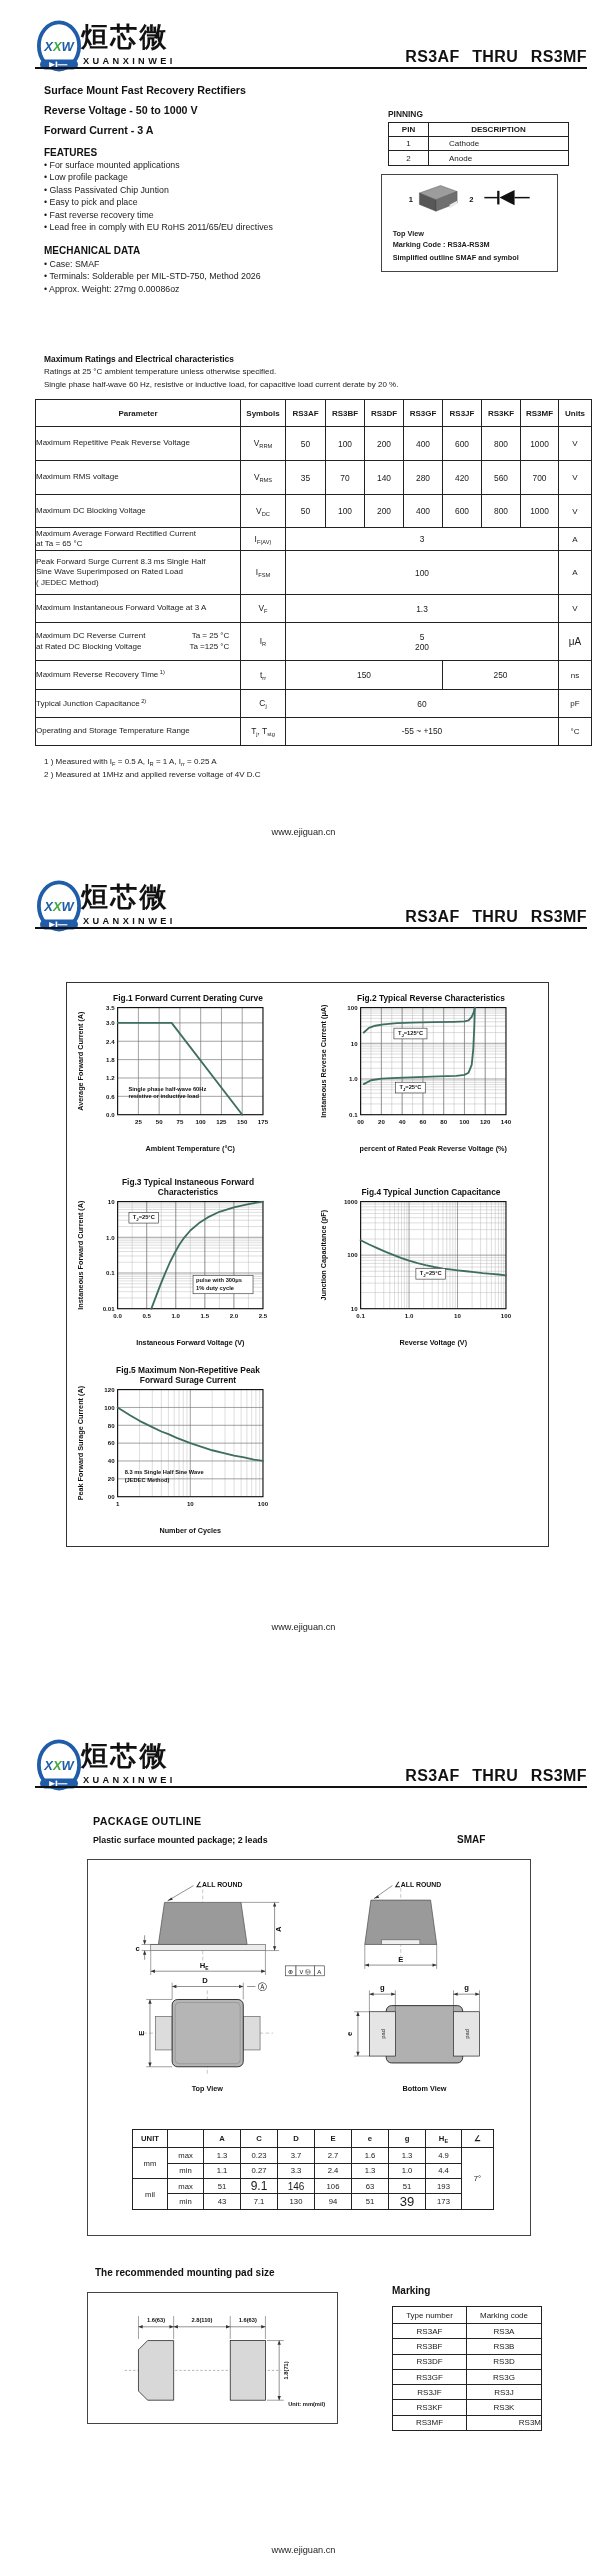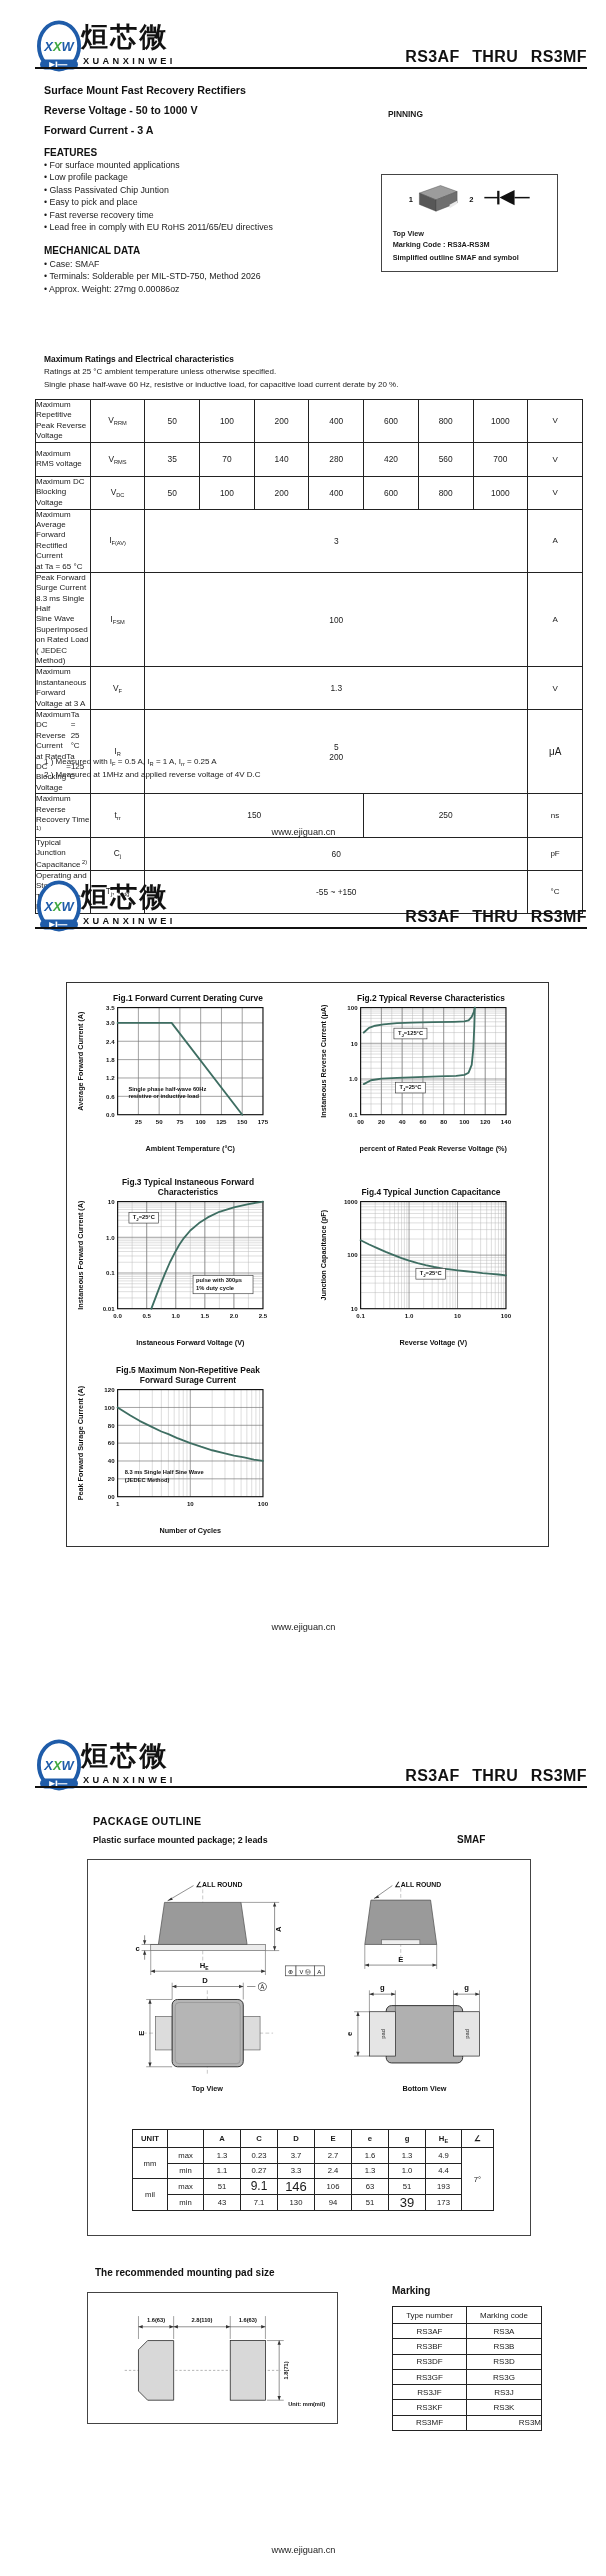--- a/index.html
+++ b/index.html
@@ -55,20 +55,36 @@
     <div class="logo-en">XUANXINWEI</div>
     <div class="part-title">RS3AF THRU RS3MF</div>
     <div class="rule"></div>
   </div>
 
   <div class="abs prodline" style="top:84px">Surface Mount Fast Recovery Rectifiers</div>
   <div class="abs prodline" style="top:104px">Reverse Voltage - 50 to 1000 V</div>
   <div class="abs prodline" style="top:124px">Forward Current - 3 A</div>
 
   <div class="abs" style="left:388px;top:109px;font-size:8.4px;font-weight:bold">PINNING</div>
+  <table class="abs dstable" style="left:388px;top:122px;width:178px">
+      <tbody>
+        <tr style="height: 13.8px;">
+          <td class="hd" style="width: 39px;">PIN</td>
+          <td class="hd" style="width: 139px;">DESCRIPTION</td>
+        </tr>
+        <tr style="height: 14.5px;">
+          <td style="font-size: 8px; text-align: center;">1</td>
+          <td style="font-size: 8px; padding-left: 20px;">Cathode</td>
+        </tr>
+        <tr style="height: 14.5px;">
+          <td style="font-size: 8px; text-align: center;">2</td>
+          <td style="font-size: 8px; padding-left: 20px;">Anode</td>
+        </tr>
+      </tbody>
+    </table>
 
   <div class="abs outbox" style="left:381px;top:174px;width:175px;height:96px">
     <svg width="161" height="34" viewBox="0 0 210 45" class="abs" style="left:9.2px;top:6.1px">
       <text x="22" y="28" font-size="10" font-weight="bold" fill="#111">1</text>
       <polygon points="36,16 64,6 86,14 58,25" fill="#9c9c9c" stroke="#555" stroke-width="0.6"></polygon>
       <polygon points="36,16 58,25 58,40 36,31" fill="#575757" stroke="#444" stroke-width="0.5"></polygon>
       <polygon points="58,25 86,14 86,29 58,40" fill="#6f6f6f" stroke="#444" stroke-width="0.5"></polygon>
       <polygon points="76,31.5 86,26 86,30 76,36" fill="#e9e9e9"></polygon>
       <text x="102" y="28" font-size="10" font-weight="bold" fill="#111">2</text>
       <g stroke="#111">
@@ -98,20 +114,32 @@
       <div class="abs bullet" style="top: 259px;">Case: SMAF</div>
       <div class="abs bullet" style="top: 271px;">Terminals: Solderable per MIL-STD-750, Method 2026</div>
       <div class="abs bullet" style="top: 284px;">Approx. Weight: 27mg 0.00086oz</div>
     </div>
 
   <div class="abs smallhead" style="top:354px">Maximum Ratings and Electrical characteristics</div>
   <div class="abs cond" style="top:367px">Ratings at 25 °C ambient temperature unless otherwise specified.</div>
   <div class="abs cond" style="top:380px">Single phase half-wave 60 Hz, resistive or inductive load, for capacitive load current derate by 20 %.</div>
   <table class="abs dstable" style="left:35px;top:399px;width:548px">
       <tbody>
+        <tr style="height: 27px;">
+          <td class="hd" style="width: 204px;">Parameter</td>
+          <td class="hd" style="width: 44px;">Symbols</td>
+          <td class="hd" style="width: 39px;">RS3AF</td>
+          <td class="hd" style="width: 38px;">RS3BF</td>
+          <td class="hd" style="width: 38px;">RS3DF</td>
+          <td class="hd" style="width: 38px;">RS3GF</td>
+          <td class="hd" style="width: 38px;">RS3JF</td>
+          <td class="hd" style="width: 38px;">RS3KF</td>
+          <td class="hd" style="width: 37px;">RS3MF</td>
+          <td class="hd" style="width: 32px;">Units</td>
+        </tr>
         <tr style="height: 34px; margin-top: 42px;">
           <td class="pcell">
             <div>Maximum Repetitive Peak Reverse Voltage</div>
           </td>
           <td class="cc"><span>V</span><sub>RRM</sub></td>
           <td class="cc">
             <div>50</div>
           </td>
           <td class="cc">
             <div>100</div>
@@ -736,21 +764,21 @@
             <td class="cc" style="font-size: 7.7px;">2.4</td>
             <td class="cc" style="font-size: 7.7px;">1.3</td>
             <td class="cc" style="font-size: 7.7px;">1.0</td>
             <td class="cc" style="font-size: 7.7px;">4.4</td>
           </tr>
           <tr style="height: 15.3px;">
             <td class="cc" rowspan="2" style="font-size: 7.7px;">mil</td>
             <td class="cc" style="font-size: 7.7px;">max</td>
             <td class="cc" style="font-size: 7.7px;">51</td>
             <td class="cc" style="font-size: 12px;">9.1</td>
-            <td class="cc" style="font-size: 13px;">146</td>
+            <td class="cc" style="font-size: 10px;">146</td>
             <td class="cc" style="font-size: 7.7px;">106</td>
             <td class="cc" style="font-size: 7.7px;">63</td>
             <td class="cc" style="font-size: 7.7px;">51</td>
             <td class="cc" style="font-size: 7.7px;">193</td>
           </tr>
           <tr style="height: 15.3px;">
             <td class="cc" style="font-size: 7.7px;">min</td>
             <td class="cc" style="font-size: 7.7px;">43</td>
             <td class="cc" style="font-size: 7.7px;">7.1</td>
             <td class="cc" style="font-size: 7.7px;">130</td>

